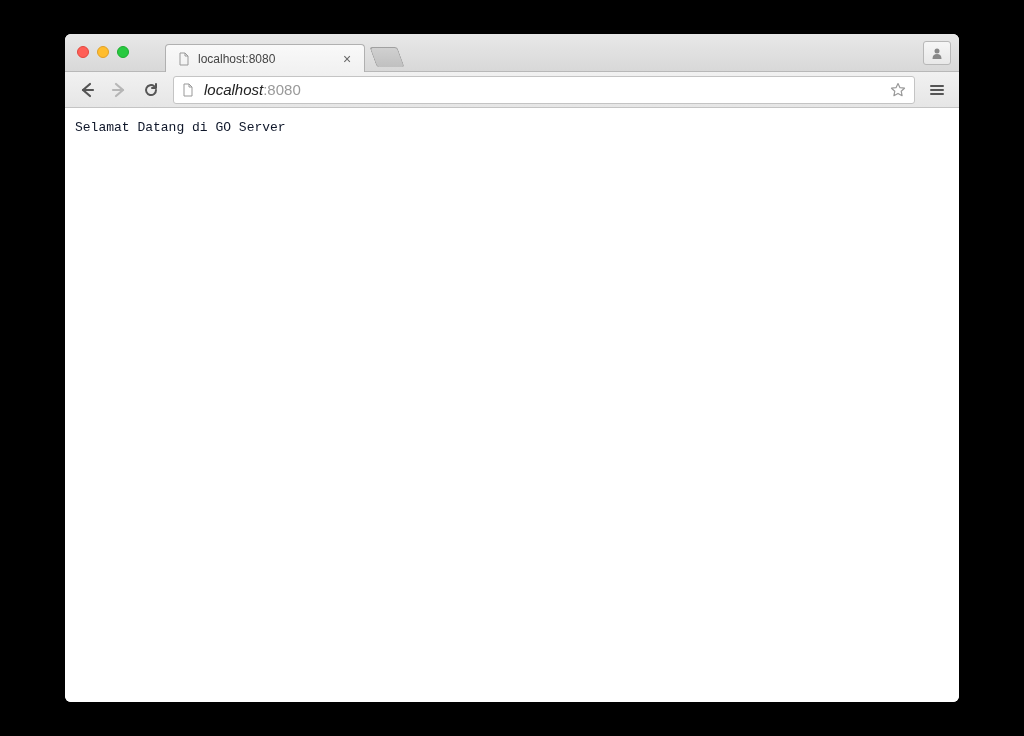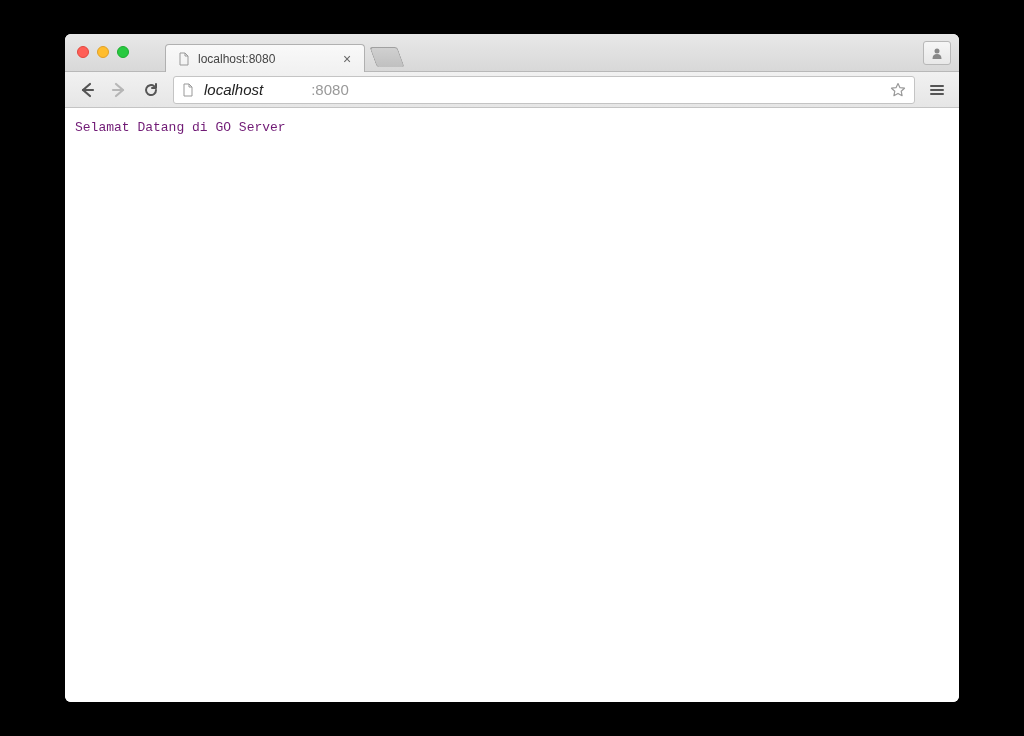--- a/index.html
+++ b/index.html
@@ -154,21 +154,21 @@
     .omnibox-favicon {
       width: 16px;
       height: 16px;
       margin-right: 8px;
       display: flex;
       align-items: center;
       justify-content: center;
     }
     .omnibox-url { flex: 1; }
     .url-host { color: #222; font-style: italic; }
-    .url-port { color: #999; margin-left: 48px; }
+    .url-port { color: #999; }
     .star-btn {
       width: 20px;
       height: 20px;
       display: flex;
       align-items: center;
       justify-content: center;
       color: #888;
     }
     .hamburger-btn {
       width: 28px;
@@ -178,21 +178,21 @@
       justify-content: center;
       border-radius: 3px;
       cursor: pointer;
     }
     .content {
       flex: 1;
       background: #fff;
       padding: 12px 10px;
       font-family: "Courier New", Courier, monospace;
       font-size: 13px;
-      color: #701a75;
+      color: #0f172a;
       overflow: auto;
     }
   </style>
 </head>
 <body>
 
 <div class="browser-window">
 
   <div class="titlebar">
     <div class="traffic-lights">

